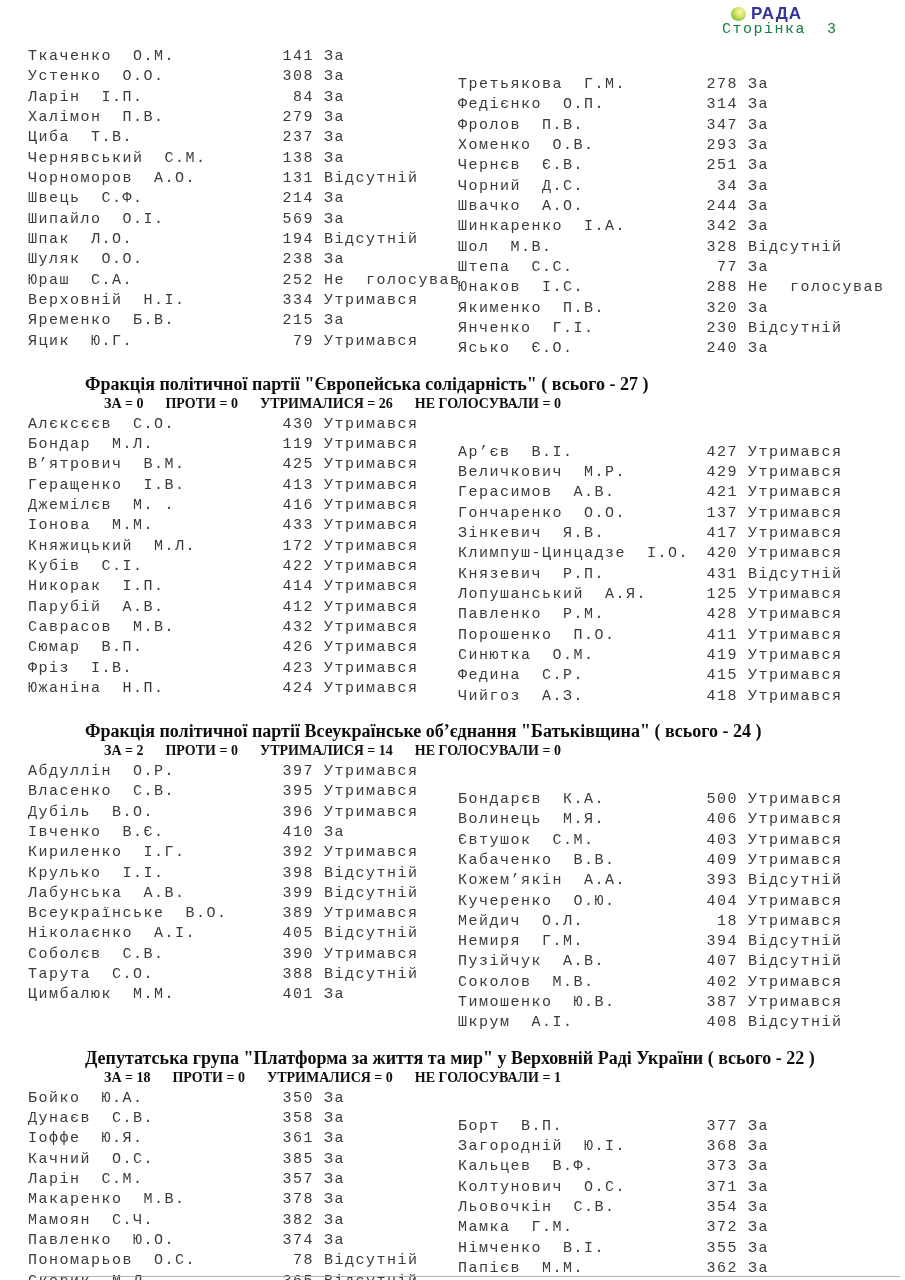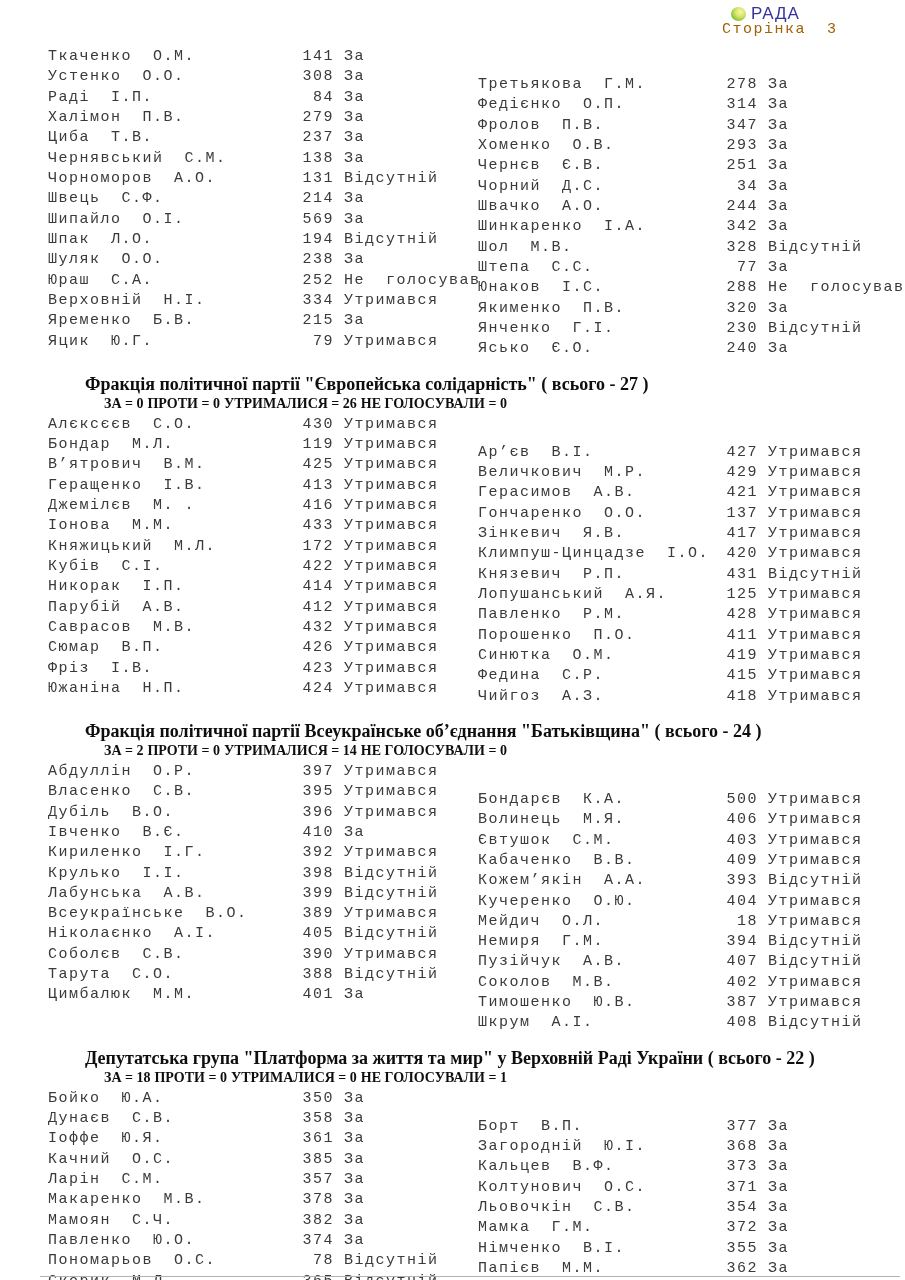--- a/index.html
+++ b/index.html
@@ -3,34 +3,34 @@
 <meta charset="utf-8">
 <style>
   html,body{margin:0;padding:0;background:#fff;}
   .page{position:relative;width:905px;height:1280px;background:#ffffff;overflow:hidden;
         font-family:"Liberation Mono","DejaVu Sans Mono",monospace;}
 
   
   .brand{position:absolute;top:4px;left:731px;display:flex;align-items:center;gap:5px;}
   .brand-sphere{width:15px;height:14px;border-radius:50%;
     background:radial-gradient(circle at 62% 35%,#f8f7a6 0%,#d9e76e 35%,#8cc63f 70%,#55942b 100%);}
-  .brand-text{font-family:"Liberation Sans",sans-serif;font-weight:normal;font-size:17px;
+  .brand-text{font-family:"Liberation Sans",sans-serif;font-weight:bold;font-size:17px;
     color:#34349b;letter-spacing:1px;}
   .page-label{position:absolute;top:21px;left:722px;font-size:15px;letter-spacing:1.5px;
-    color:#a16207;white-space:pre;}
+    color:#15803d;white-space:pre;}
 
   
   .content{position:absolute;top:47px;left:0;right:0;}
 
   .section-title{font-family:"Liberation Serif",serif;font-weight:700;font-size:18px;
     line-height:22px;color:#0e0e0e;margin:13px 0 1px 85px;max-width:788px;}
   .section-stats{font-family:"Liberation Serif",serif;font-weight:700;font-size:14px;
-    line-height:16px;color:#0e0e0e;margin:1px 0 3px 104px;display:flex;gap:4px;white-space:pre;}
-
-  .cols{display:flex;padding-left:48px;}
+    line-height:16px;color:#0e0e0e;margin:1px 0 3px 104px;display:flex;gap:22px;white-space:pre;}
+
+  .cols{display:flex;padding-left:28px;}
   .col{flex:none;}
   .col-left{width:430px;}
   .col-right{width:427px;margin-top:28px;}
 
   .row{display:flex;height:20.34px;line-height:20.34px;font-size:15px;letter-spacing:1.5px;
     color:#3a3a3a;white-space:pre;}
   .nm{flex:none;width:250px;overflow:hidden;}
   .col-right .nm{width:244px;}
   .no{flex:none;width:36px;text-align:right;}
   .vt{flex:none;margin-left:10px;}
@@ -60,21 +60,21 @@
               <span class="vt">За</span>
             </div>
 
             <div class="row">
               <span class="nm">Устенко  О.О.</span>
               <span class="no">308</span>
               <span class="vt">За</span>
             </div>
 
             <div class="row">
-              <span class="nm">Раді  І.П.</span>
+              <span class="nm">Ларін  І.П.</span>
               <span class="no">84</span>
               <span class="vt">За</span>
             </div>
 
             <div class="row">
               <span class="nm">Халімон  П.В.</span>
               <span class="no">279</span>
               <span class="vt">За</span>
             </div>
 

